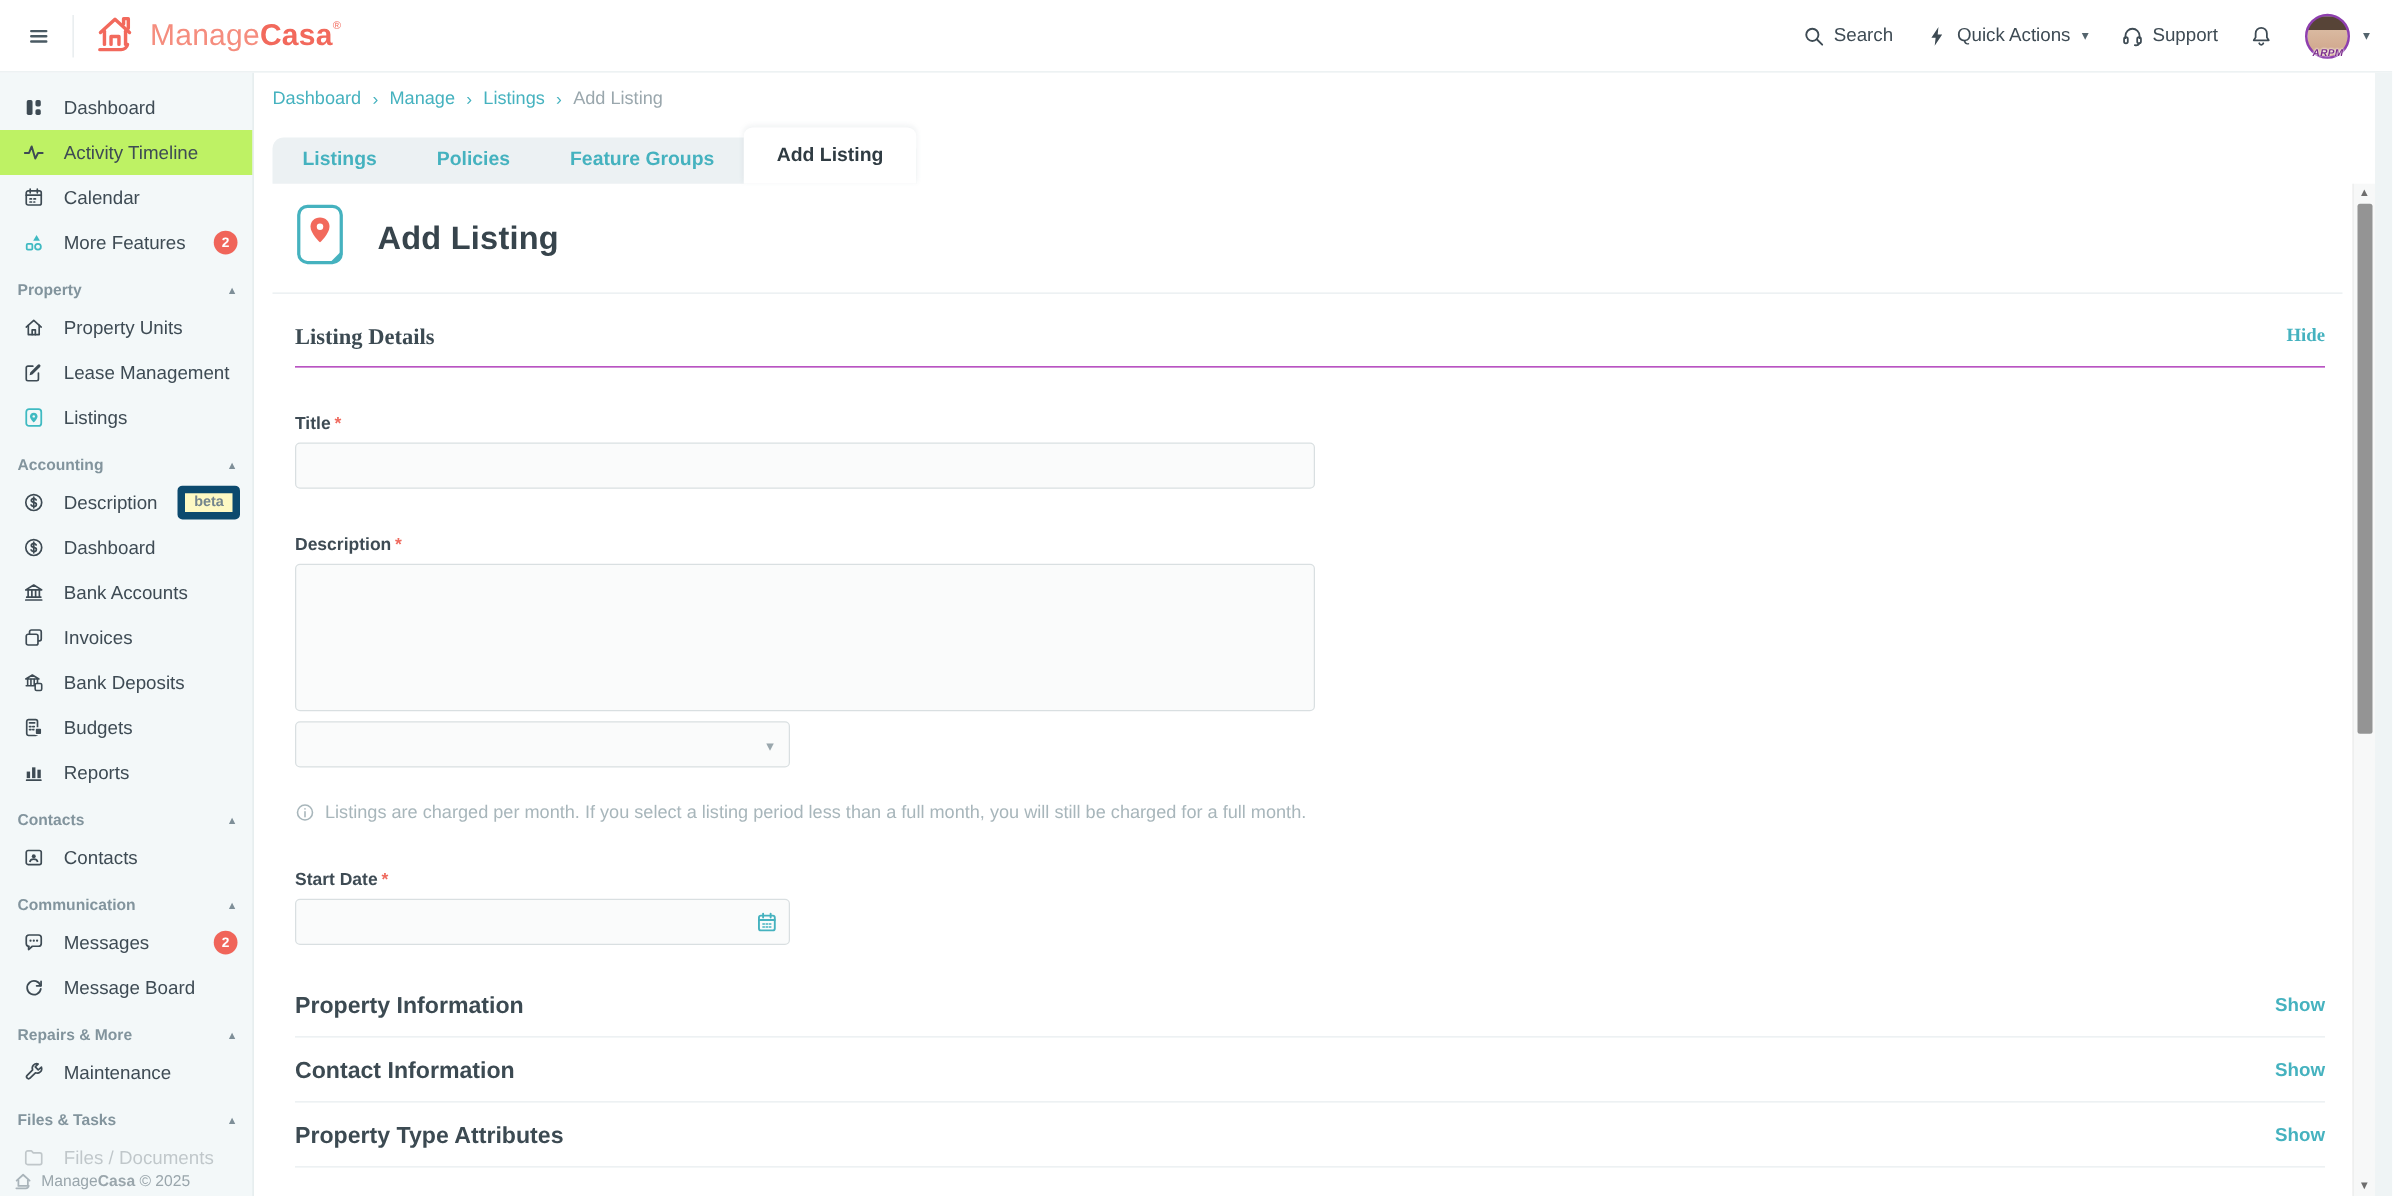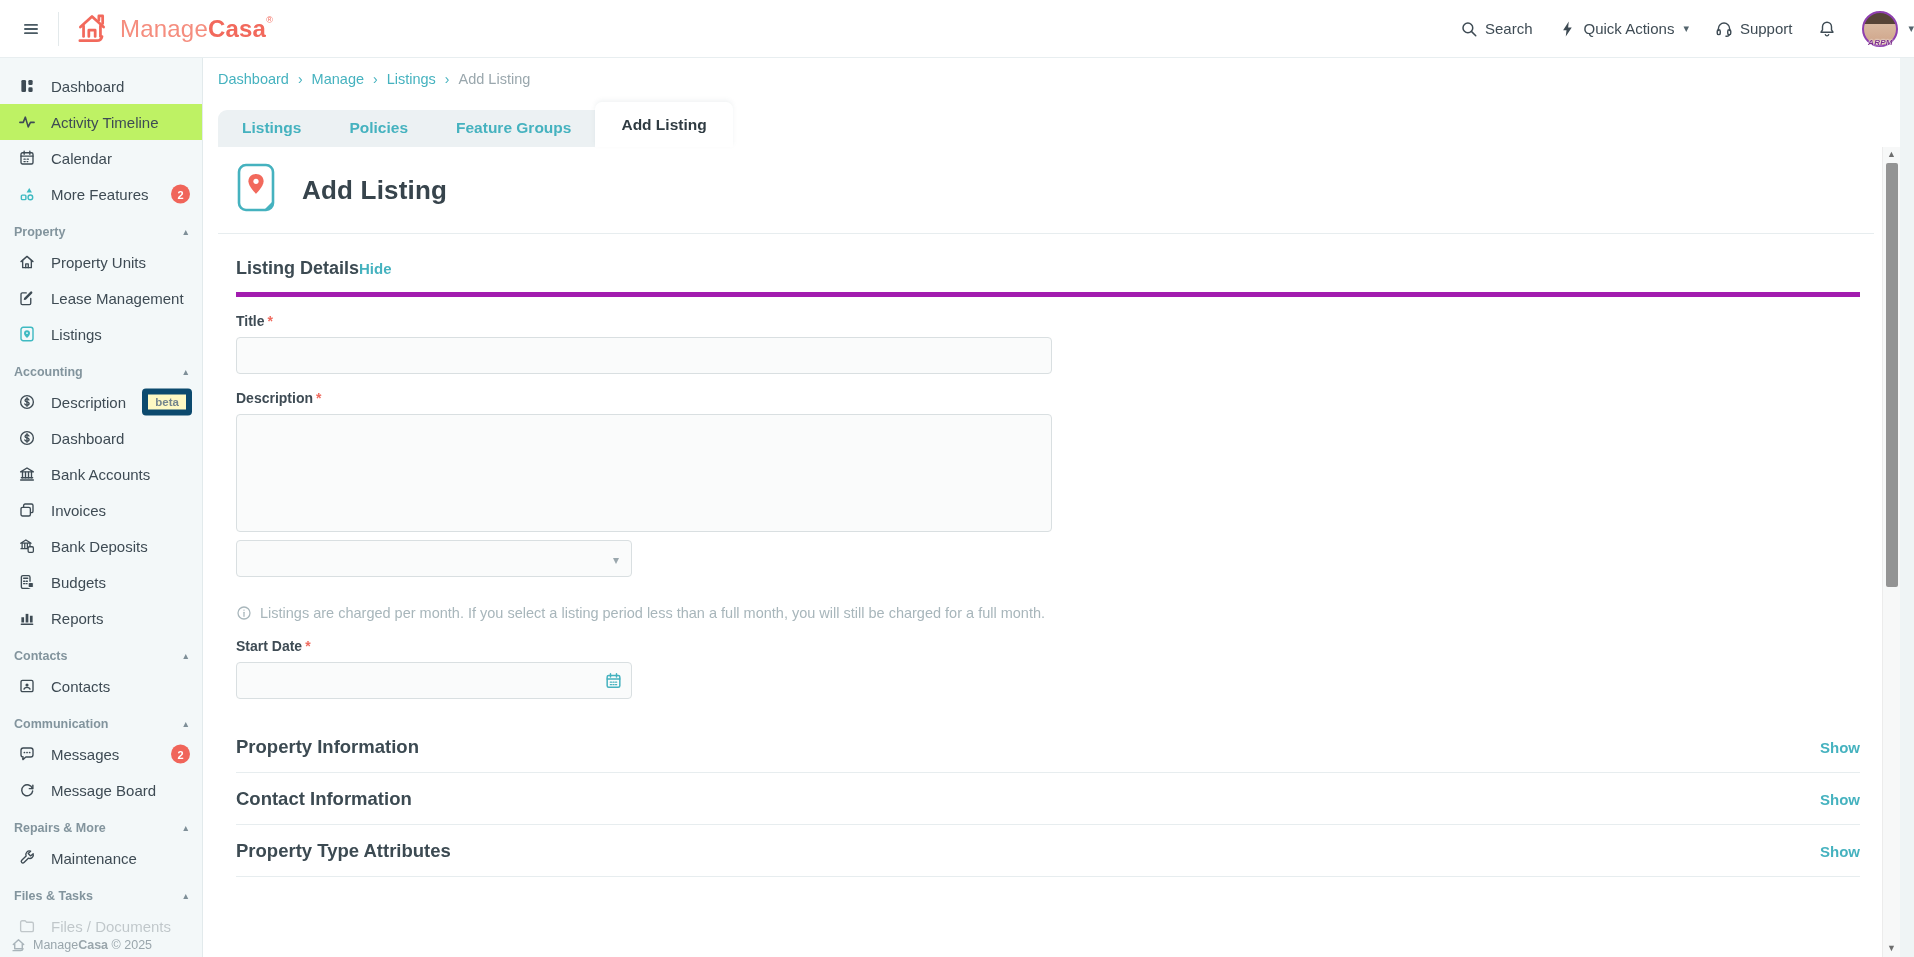--- a/index.html
+++ b/index.html
@@ -10,21 +10,21 @@
   
   .header { position:absolute; top:0; left:0; right:0; height:58px; background:#fff;
     border-bottom:1px solid #e8eef0; display:flex; align-items:center; z-index:30; }
   .hamburger { margin-left:14px; width:34px; height:34px; display:flex; align-items:center;
     justify-content:center; cursor:pointer; color:#4a5a63; }
   .head-divider { width:1px; height:34px; background:#e3e9eb; margin:0 14px 0 10px; }
   .brand { display:flex; align-items:center; gap:9px; cursor:pointer; }
   .brand-name { font-size:24px; color:#f58d7e; letter-spacing:.2px; }
   .brand-name b { color:#f2695c; font-weight:700; }
   .brand-reg { font-size:9px; color:#f2695c; vertical-align:top; }
-  .head-right { margin-left:auto; display:flex; align-items:center; gap:26px; }
+  .head-right { margin-left:auto; display:flex; align-items:center; gap:26px; padding-right:18px; }
   .head-item { display:flex; align-items:center; gap:7px; font-size:15px; color:#3e4b54;
     cursor:pointer; white-space:nowrap; }
   .head-caret { font-size:11px; color:#54646d; margin-left:2px; }
   .bell { color:#3e4b54; cursor:pointer; display:flex; }
   .avatar-wrap { display:flex; align-items:center; gap:8px; cursor:pointer; }
   .avatar { position:relative; width:36px; height:36px; border-radius:50%;
     border:2px solid #8e3fae; background:linear-gradient(#574437 0%, #574437 34%, #d9b9a0 35%, #cfa489 100%);
     display:flex; align-items:flex-end; justify-content:center; overflow:visible;text-align:center; }
   .avatar-label { position:absolute; bottom:-2px; font-size:8px; font-weight:700; font-style:italic;
     color:#7b2d8b; text-shadow:0 0 2px #fff, 0 0 2px #fff; letter-spacing:.3px; }
@@ -62,26 +62,26 @@
   .tab { padding:9px 24px 10px; font-size:15.5px; font-weight:600; color:#45b2bf; cursor:pointer; white-space:nowrap; }
   .tab.active { background:#fff; color:#2f3b42; font-weight:700; border-radius:7px 7px 0 0;
     padding:14px 26px 13px; box-shadow:0 -2px 4px rgba(120,140,150,.10); }
 
   .card { position:absolute; left:218px; top:147px; right:40px; bottom:0; background:#fff; z-index:8; }
   .page-head { display:flex; align-items:center; gap:26px; padding:15px 0 15px 18px;
     border-bottom:1px solid #e7edef; }
   .page-title { font-size:26px; font-weight:700; color:#37444c; letter-spacing:.2px; }
   .card-inner { padding:0 14px 0 18px; }
 
-  .section-row { display:flex; align-items:center; 
-    padding:24px 0 13px; border-bottom:5px solid #a21caf; }
+  .section-row { display:flex; align-items:center; justify-content:space-between;
+    padding:24px 0 13px; border-bottom:1px solid #a21caf;font-family:Liberation Serif, serif; }
   .section-title { font-size:18px; font-weight:700; color:#3c4a52; }
   .toggle-link { font-size:15px; font-weight:700; color:#45b2bf; cursor:pointer; }
 
-  .f-label { margin-top:16px; font-size:14px; font-weight:700; color:#3e4b54; }
+  .f-label { margin-top:36px; font-size:14px; font-weight:700; color:#3e4b54; }
   .f-label .req { color:#ef6a5e; margin-left:3px; }
   .inp { display:block; margin-top:8px; width:816px; height:37px; background:#fafbfb;
     border:1px solid #d9dfe1; border-radius:4px; padding:0 10px; font-size:14px; color:#3e4b54; outline:none; }
   textarea.inp { height:118px; padding-top:8px; resize:none; }
   .field-wrap { position:relative; width:396px; }
   .field-wrap .inp { width:100%; }
   .sel-caret { position:absolute; right:13px; top:50%; transform:translateY(-45%);
     font-size:12px; color:#9aa7ad; pointer-events:none; }
   .cal-btn { position:absolute; right:9px; top:50%; transform:translateY(-50%); display:flex; cursor:pointer; }
 

